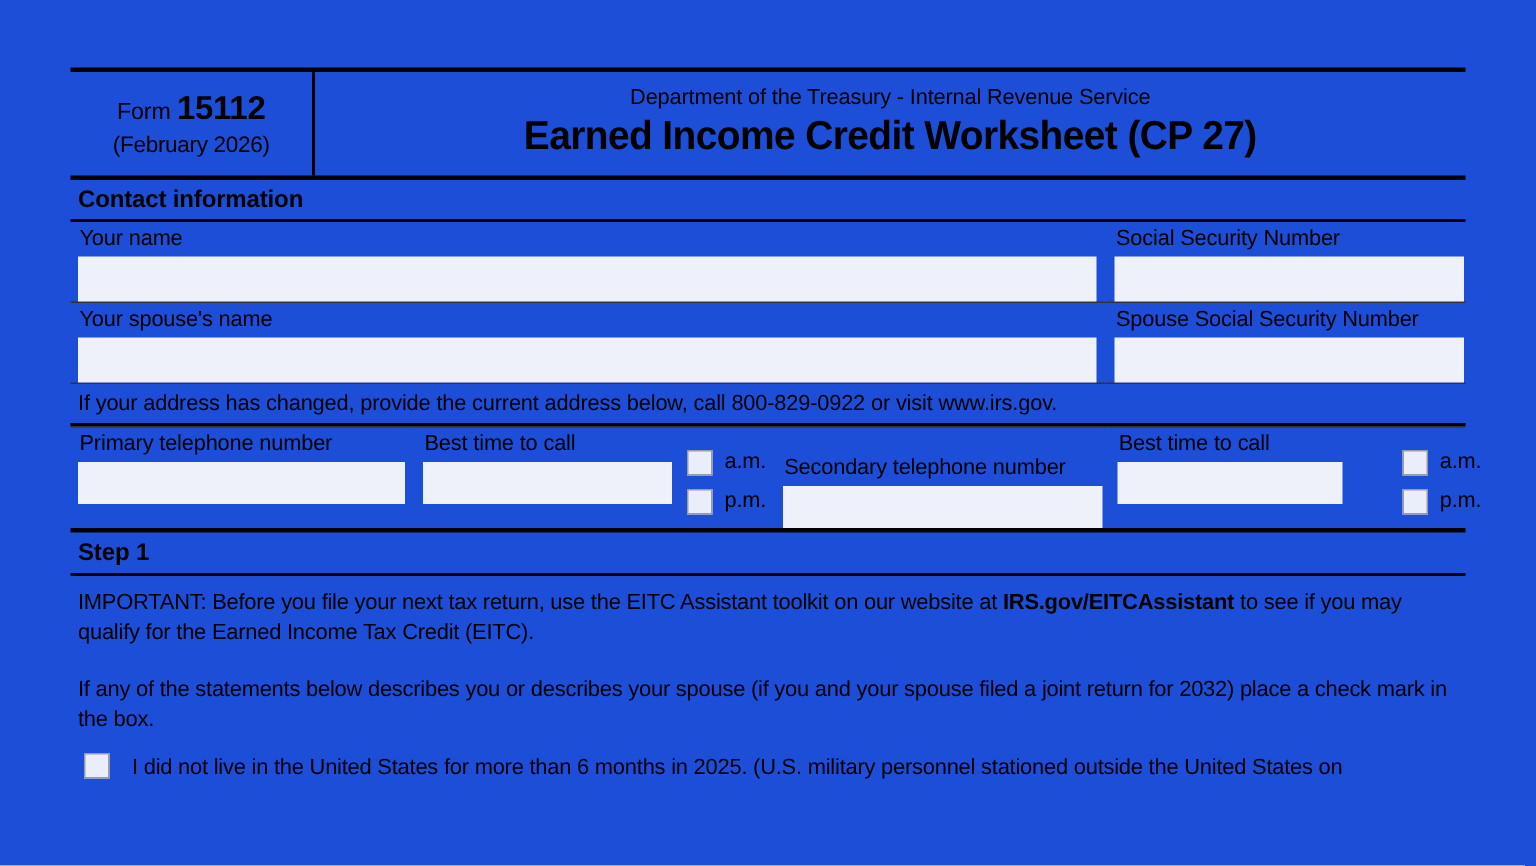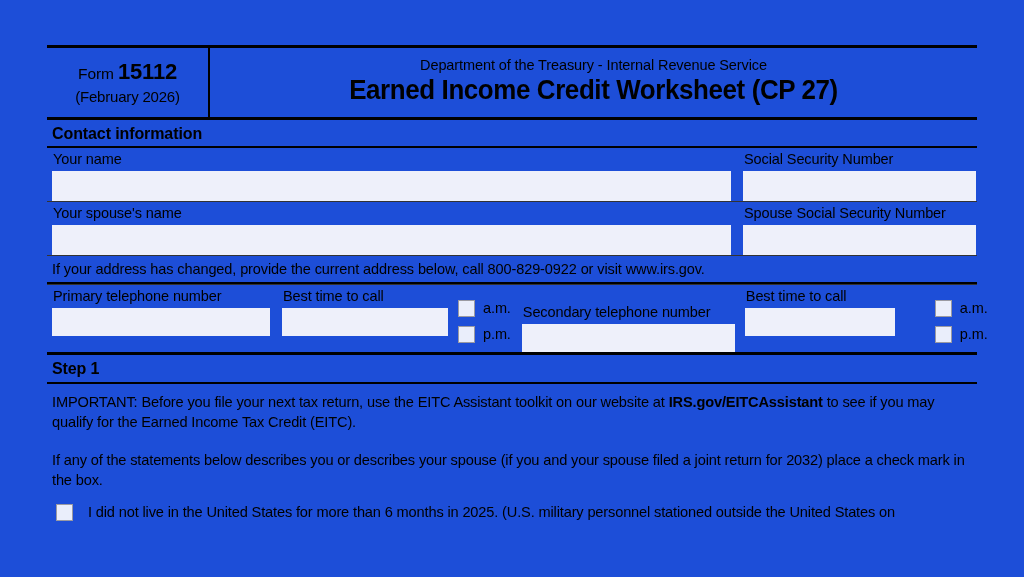--- a/index.html
+++ b/index.html
@@ -192,21 +192,21 @@
   .para {
     font-size: 14.6px;
     line-height: 20px;
     letter-spacing: -0.15px;
     padding: 8px 0 0 5px;
     max-width: 928px;
   }
   .para b { font-weight: bold; }
   .stmt-row {
     display: flex;
-    align-items: center;
+    align-items: flex-start;
     gap: 15px;
     padding: 12px 0 0 9px;
   }
   .stmt-text {
     font-size: 14.6px;
     line-height: 20px;
     letter-spacing: -0.15px;
     white-space: nowrap;
   }
 </style>

